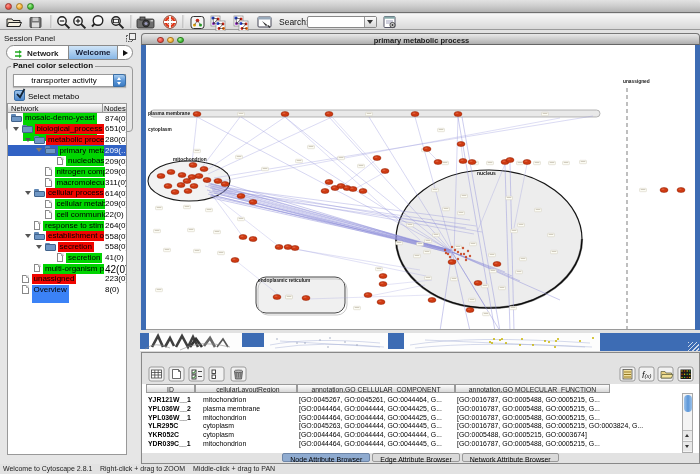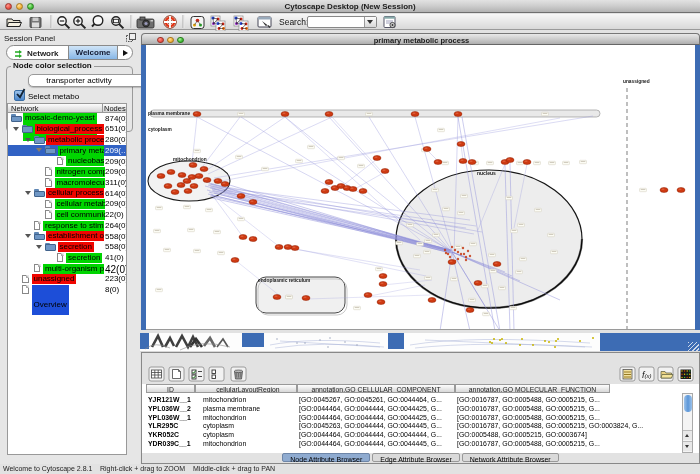--- a/index.html
+++ b/index.html
@@ -4,21 +4,20 @@
 *{margin:0;padding:0;box-sizing:border-box;font-family:"Liberation Sans",sans-serif;}
 html,body{width:700px;height:474px;overflow:hidden;background:#e2e2e2;position:relative;}
 .abs{position:absolute;}
 </style></head>
 <body>
 
 <div class="abs" style="left:0;top:0;width:700px;height:13px;background:linear-gradient(#e2e2e2,#cfcfcf 45%,#b2b2b2);border-bottom:1px solid #6f6f6f;border-radius:4px 4px 0 0;">
   <div class="abs" style="left:5px;top:3px;width:7px;height:7px;border-radius:50%;background:radial-gradient(circle at 35% 30%,#ff9a90,#ee5448 55%,#b53c32);border:0.5px solid #9c352c;"></div>
   <div class="abs" style="left:16px;top:3px;width:7px;height:7px;border-radius:50%;background:radial-gradient(circle at 35% 30%,#ffe2a0,#f5b63e 55%,#c08a2a);border:0.5px solid #a8781f;"></div>
   <div class="abs" style="left:27px;top:3px;width:7px;height:7px;border-radius:50%;background:radial-gradient(circle at 35% 30%,#b8f0a8,#46c23a 55%,#2e8f25);border:0.5px solid #2a7d1e;"></div>
-  <div class="abs" style="left:0;top:2px;width:700px;text-align:center;font-size:8px;font-weight:bold;color:#1a1a1a;">Cytoscape Desktop (New Session)</div>
 </div>
 
 <div class="abs" style="left:0;top:14px;width:700px;height:16px;background:linear-gradient(#f7f7f7,#d9d9d9);border-bottom:1px solid #9a9a9a;">
   <svg class="abs" style="left:0;top:-1px" width="400" height="18" viewBox="0 0 400 18">
       <g stroke="#222" stroke-width="1" fill="#e9e4d4">
         <path d="M7 6 L12 6 L13 7.5 L20 7.5 L20 13.5 L7 13.5 Z"></path>
         <path d="M8.5 9.5 L21.5 9.5 L19.5 13.5 L7 13.5 Z" fill="#f4f0e2"></path>
       </g>
 <g>
         <rect x="30" y="4.5" width="11" height="10" rx="1" fill="#777" stroke="#333" stroke-width="0.8"></rect>
@@ -182,23 +181,23 @@
     <svg class="abs" style="left:7px;top:3px" width="10" height="10">
         <path d="M1 3 h5 M1 7 h5" stroke="#2a2" stroke-width="1.4"></path>
         <path d="M5 1 l3 2 l-3 2 Z M5 5 l3 2 l-3 2 Z" fill="#2a2"></path>
       </svg>
     <div class="abs" style="left:20px;top:2.5px;font-size:8px;font-weight:bold;color:#222;">Network</div>
     <div class="abs" style="left:66px;top:2px;width:40px;text-align:center;font-size:8px;font-weight:bold;color:#101830;">Welcome</div>
     <div class="abs" style="left:115.5px;top:4px;width:0;height:0;border-top:3.5px solid transparent;border-bottom:3.5px solid transparent;border-left:5.5px solid #111;"></div>
   </div>
 
   <div class="abs" style="left:6px;top:36px;width:127px;height:66px;border:1px solid #9a9a9a;border-radius:4px;"></div>
-  <div class="abs" style="left:11px;top:31px;background:#e6e6e6;padding:0 2px;font-size:8px;font-weight:bold;color:#111;">Node color selection</div>
-
-  <div class="abs" style="left:28px;top:44px;width:128px;height:13px;background:#fff;border:1px solid #999;border-radius:5px;box-shadow:0 1px 1px rgba(0,0,0,0.2);">
+  <div class="abs" style="left:11px;top:31px;background:#e6e6e6;padding:0 2px;font-size:8px;font-weight:bold;color:#111;">Panel color selection</div>
+
+  <div class="abs" style="left:13px;top:44px;width:113px;height:13px;background:#fff;border:1px solid #999;border-radius:0;box-shadow:0 1px 1px rgba(0,0,0,0.2);">
     <div class="abs" style="left:0;top:0;width:100px;text-align:center;font-size:8px;line-height:12px;color:#000;">transporter activity</div>
     <div class="abs" style="right:-1px;top:-1px;width:13px;height:13px;background:linear-gradient(#a8cdf0,#5b96d8 50%,#3c7cc4);border-radius:0 3px 3px 0;border:1px solid #3a6ea5;">
       <div class="abs" style="left:3px;top:2px;width:0;height:0;border-left:2.5px solid transparent;border-right:2.5px solid transparent;border-bottom:3.5px solid #fff;"></div>
       <div class="abs" style="left:3px;top:7px;width:0;height:0;border-left:2.5px solid transparent;border-right:2.5px solid transparent;border-top:3.5px solid #fff;"></div>
     </div>
   </div>
 
   <div class="abs" style="left:14px;top:60px;width:11px;height:11px;background:linear-gradient(#9cc2ea,#4a86cc);border:1px solid #3a6ea5;border-radius:2px;"></div>
   <svg class="abs" style="left:14px;top:57px" width="14" height="14">
       <path d="M3 7 l3 3.2 L10.5 2" stroke="#123" stroke-width="1.8" fill="none"></path>
@@ -292,21 +291,21 @@
 <div style="position:absolute;left:25.5px;top:150.9px;width:6.5px;height:8.5px;background:#fff;border:0.6px solid #888"></div>
         <div style="position:absolute;left:29.5px;top:150.9px;border-style:solid;border-width:0 3px 3px 0;border-color:#ccc #e8e8e8 #aaa #e8e8e8"></div>
 <div style="position:absolute;left:35.0px;top:150.5px;height:10px;line-height:10px;background:#00d500;color:#000;font-size:8px;padding:0 2px;max-width:61px;overflow:hidden;white-space:nowrap">multi-organism pro</div>
 <div style="position:absolute;left:97px;top:150.7px;font-size:10px;color:#000;white-space:nowrap">42(0)</div>
 <div style="position:absolute;left:14.0px;top:161.6px;width:6.5px;height:8.5px;background:#fff;border:0.6px solid #888"></div>
         <div style="position:absolute;left:18.0px;top:161.6px;border-style:solid;border-width:0 3px 3px 0;border-color:#ccc #e8e8e8 #aaa #e8e8e8"></div>
 <div style="position:absolute;left:23.5px;top:161.2px;height:10px;line-height:10px;background:#f00500;color:#000;font-size:8px;padding:0 2px;max-width:72px;overflow:hidden;white-space:nowrap">unassigned</div>
 <div style="position:absolute;left:97px;top:161.4px;font-size:8px;color:#000;white-space:nowrap">223(0)</div>
 <div style="position:absolute;left:14.0px;top:172.3px;width:6.5px;height:8.5px;background:#fff;border:0.6px solid #888"></div>
         <div style="position:absolute;left:18.0px;top:172.3px;border-style:solid;border-width:0 3px 3px 0;border-color:#ccc #e8e8e8 #aaa #e8e8e8"></div>
-<div style="position:absolute;left:23.5px;top:171.9px;height:18px;line-height:10px;background:#1d4ed8;color:#000;font-size:8px;padding:15px 2px;max-width:72px;overflow:hidden;white-space:nowrap">Overview</div>
+<div style="position:absolute;left:23.5px;top:171.9px;height:18px;line-height:10px;background:#3b82f6;color:#000;font-size:8px;padding:0 2px;max-width:72px;overflow:hidden;white-space:nowrap">Overview</div>
 <div style="position:absolute;left:97px;top:172.1px;font-size:8px;color:#000;white-space:nowrap">8(0)</div>
     </div>
   </div>
 </div>
 
 <div class="abs" style="left:141px;top:33px;width:559px;height:300px;border-radius:22px;">
   <div class="abs" style="left:0;top:0;width:559px;height:12px;background:linear-gradient(#e8e8e8,#cdcdcd 50%,#aeaeae);border:1px solid #777;border-bottom:1px solid #666;border-radius:4px 4px 0 0;">
     <div class="abs" style="left:15px;top:2.5px;width:6.5px;height:6.5px;border-radius:50%;background:radial-gradient(circle at 35% 30%,#ff9a90,#ee5448 55%,#b53c32);border:0.5px solid #9c352c;"></div>
     <div class="abs" style="left:25px;top:2.5px;width:6.5px;height:6.5px;border-radius:50%;background:radial-gradient(circle at 35% 30%,#ffe2a0,#f5b63e 55%,#c08a2a);border:0.5px solid #a8781f;"></div>
     <div class="abs" style="left:35px;top:2.5px;width:6.5px;height:6.5px;border-radius:50%;background:radial-gradient(circle at 35% 30%,#b8f0a8,#46c23a 55%,#2e8f25);border:0.5px solid #2a7d1e;"></div>

